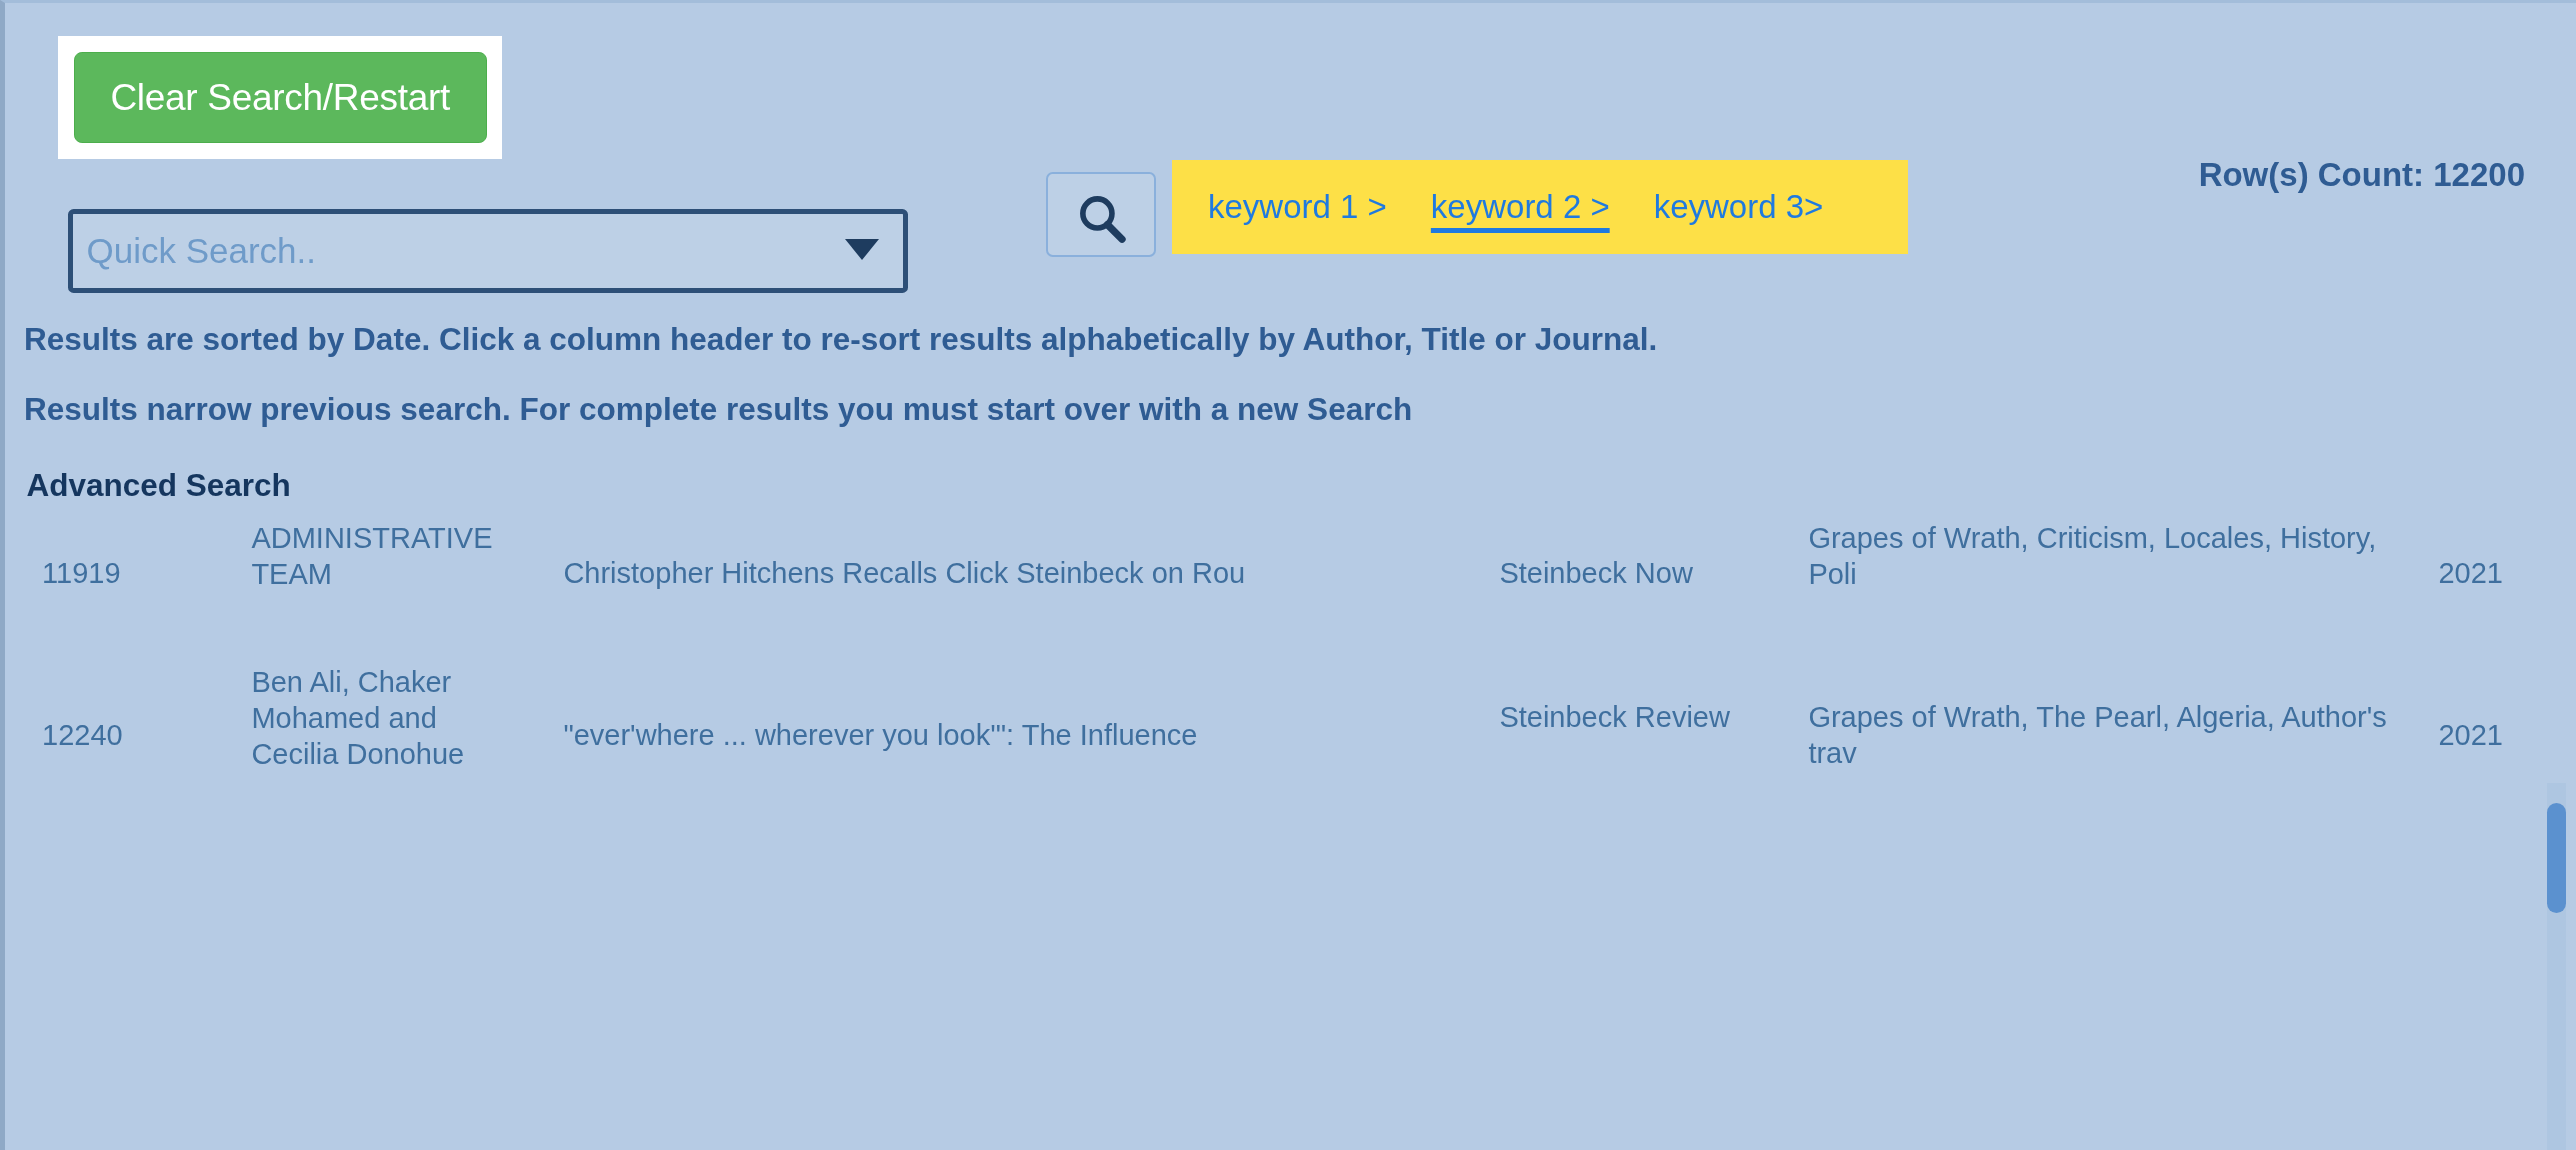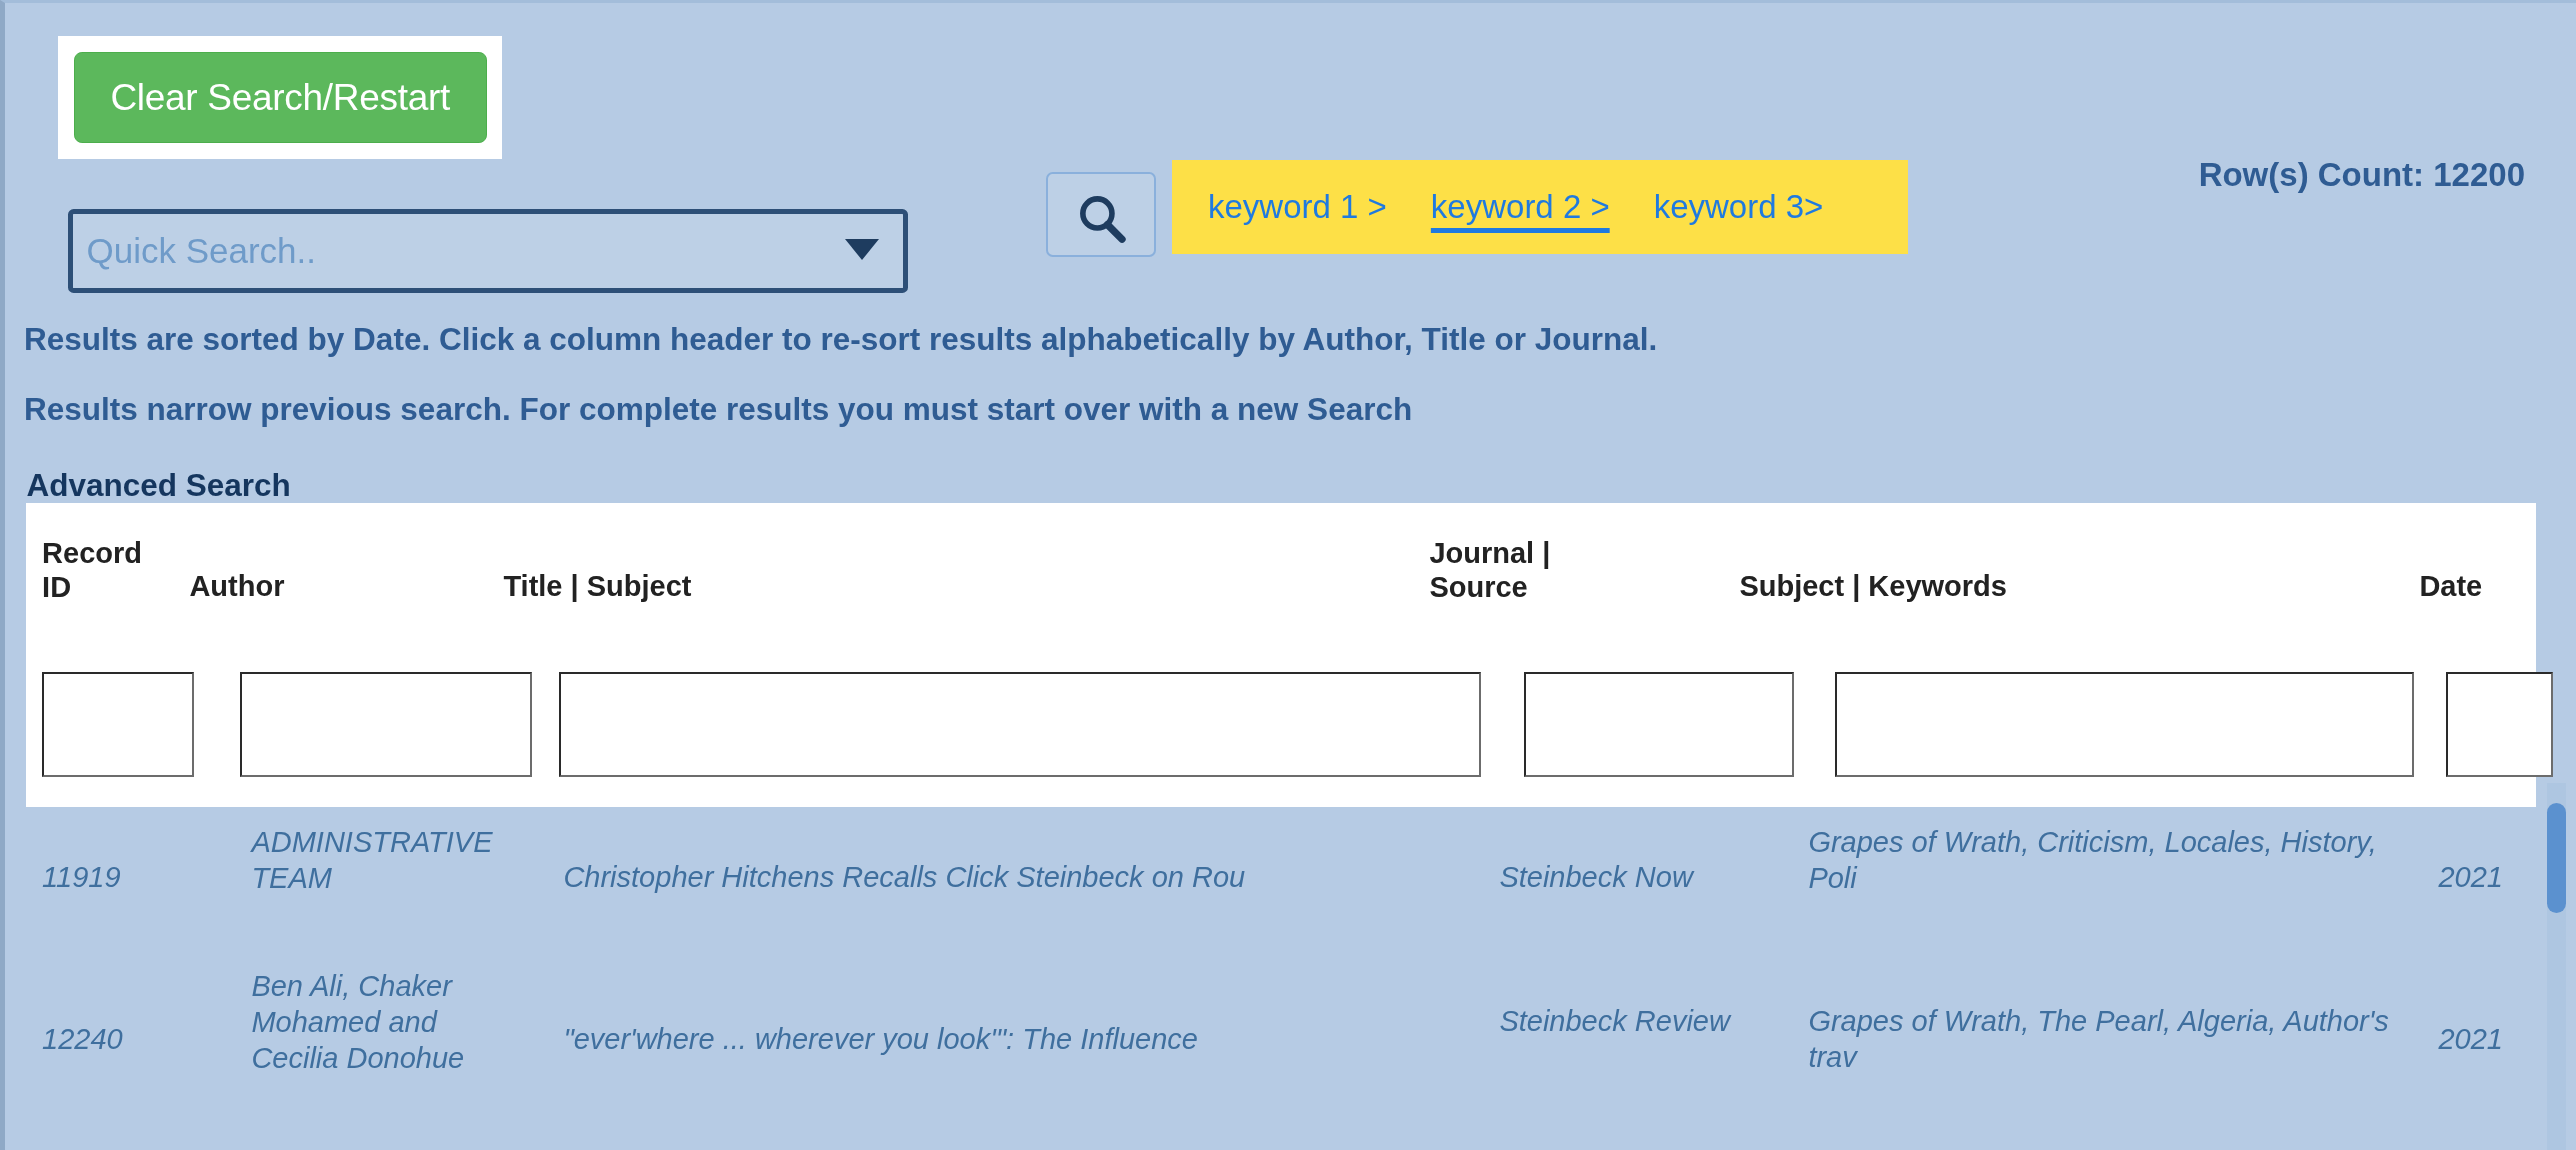--- a/index.html
+++ b/index.html
@@ -202,21 +202,20 @@
   }
 
   #table-body { position: relative; }
 
   .data-row { position: relative; }
   .cell {
     position: absolute;
     font-size: 29px;
     color: #3f6f9e;
     line-height: 36px;
-    font-style: italic;
   }
 
   
   #scroll-track {
     position: absolute;
     right: 10px;
     top: 780px;
     width: 19px;
     height: 370px;
     background: #aec6e1;
@@ -264,41 +263,20 @@
 
     <div id="row-count">Row(s) Count: 12200</div>
   </div>
 
   <div class="instruction" id="instruction-1">Results are sorted by Date. Click a column header to re-sort results alphabetically by Author, Title or Journal.</div>
   <div class="instruction" id="instruction-2">Results narrow previous search. For complete results you must start over with a new Search</div>
   <div id="advanced-search-label">Advanced Search</div>
 
   <div id="table">
 
-    <div id="table-head">
-
-      <div class="th-label" style="left:15.7px;  top:33px;  width:96px;">Record ID</div>
-
-      <div class="th-label" style="left:163px; top:66px;">Author</div>
-
-      <div class="th-label" style="left:477px; top:66px;">Title | Subject</div>
-
-      <div class="th-label" style="left:1403px; top:33px; width:185px;">Journal | Source</div>
-
-      <div class="th-label" style="left:1713px; top:66px;">Subject | Keywords</div>
-
-      <div class="th-label" style="left:2393px; top:66px;">Date</div>
-
-      <input class="filter-input" style="left: 15.7px; top: 169px; width: 152px; height: 105px;" type="text">
-      <input class="filter-input" style="left: 214px; top: 169px; width: 292px; height: 105px;" type="text">
-      <input class="filter-input" style="left: 533px; top: 169px; width: 922px; height: 105px;" type="text">
-      <input class="filter-input" style="left: 1498px; top: 169px; width: 270px; height: 105px;" type="text">
-      <input class="filter-input" style="left: 1809px; top: 169px; width: 579px; height: 105px;" type="text">
-      <input class="filter-input" style="left: 2420px; top: 169px; width: 107px; height: 105px;" type="text">
-    </div>
 
     <div id="table-body">
 
       <div class="data-row" style="height:142px;">
         <div class="cell" style="left:15.7px;   top:52px;  width:141px;">11919</div>
         <div class="cell" style="left:225px;  top:17px;  width:281px;">ADMINISTRATIVE TEAM</div>
         <div class="cell" style="left:537px;  top:52px;  width:911px;">Christopher Hitchens Recalls Click Steinbeck on Rou</div>
         <div class="cell" style="left:1473px; top:52px;  width:281px;">Steinbeck Now</div>
         <div class="cell" style="left:1782px; top:17px;  width:585px;">Grapes of Wrath, Criticism, Locales, History, Poli</div>
         <div class="cell" style="left:2412px; top:52px;  width:118px;">2021</div>

